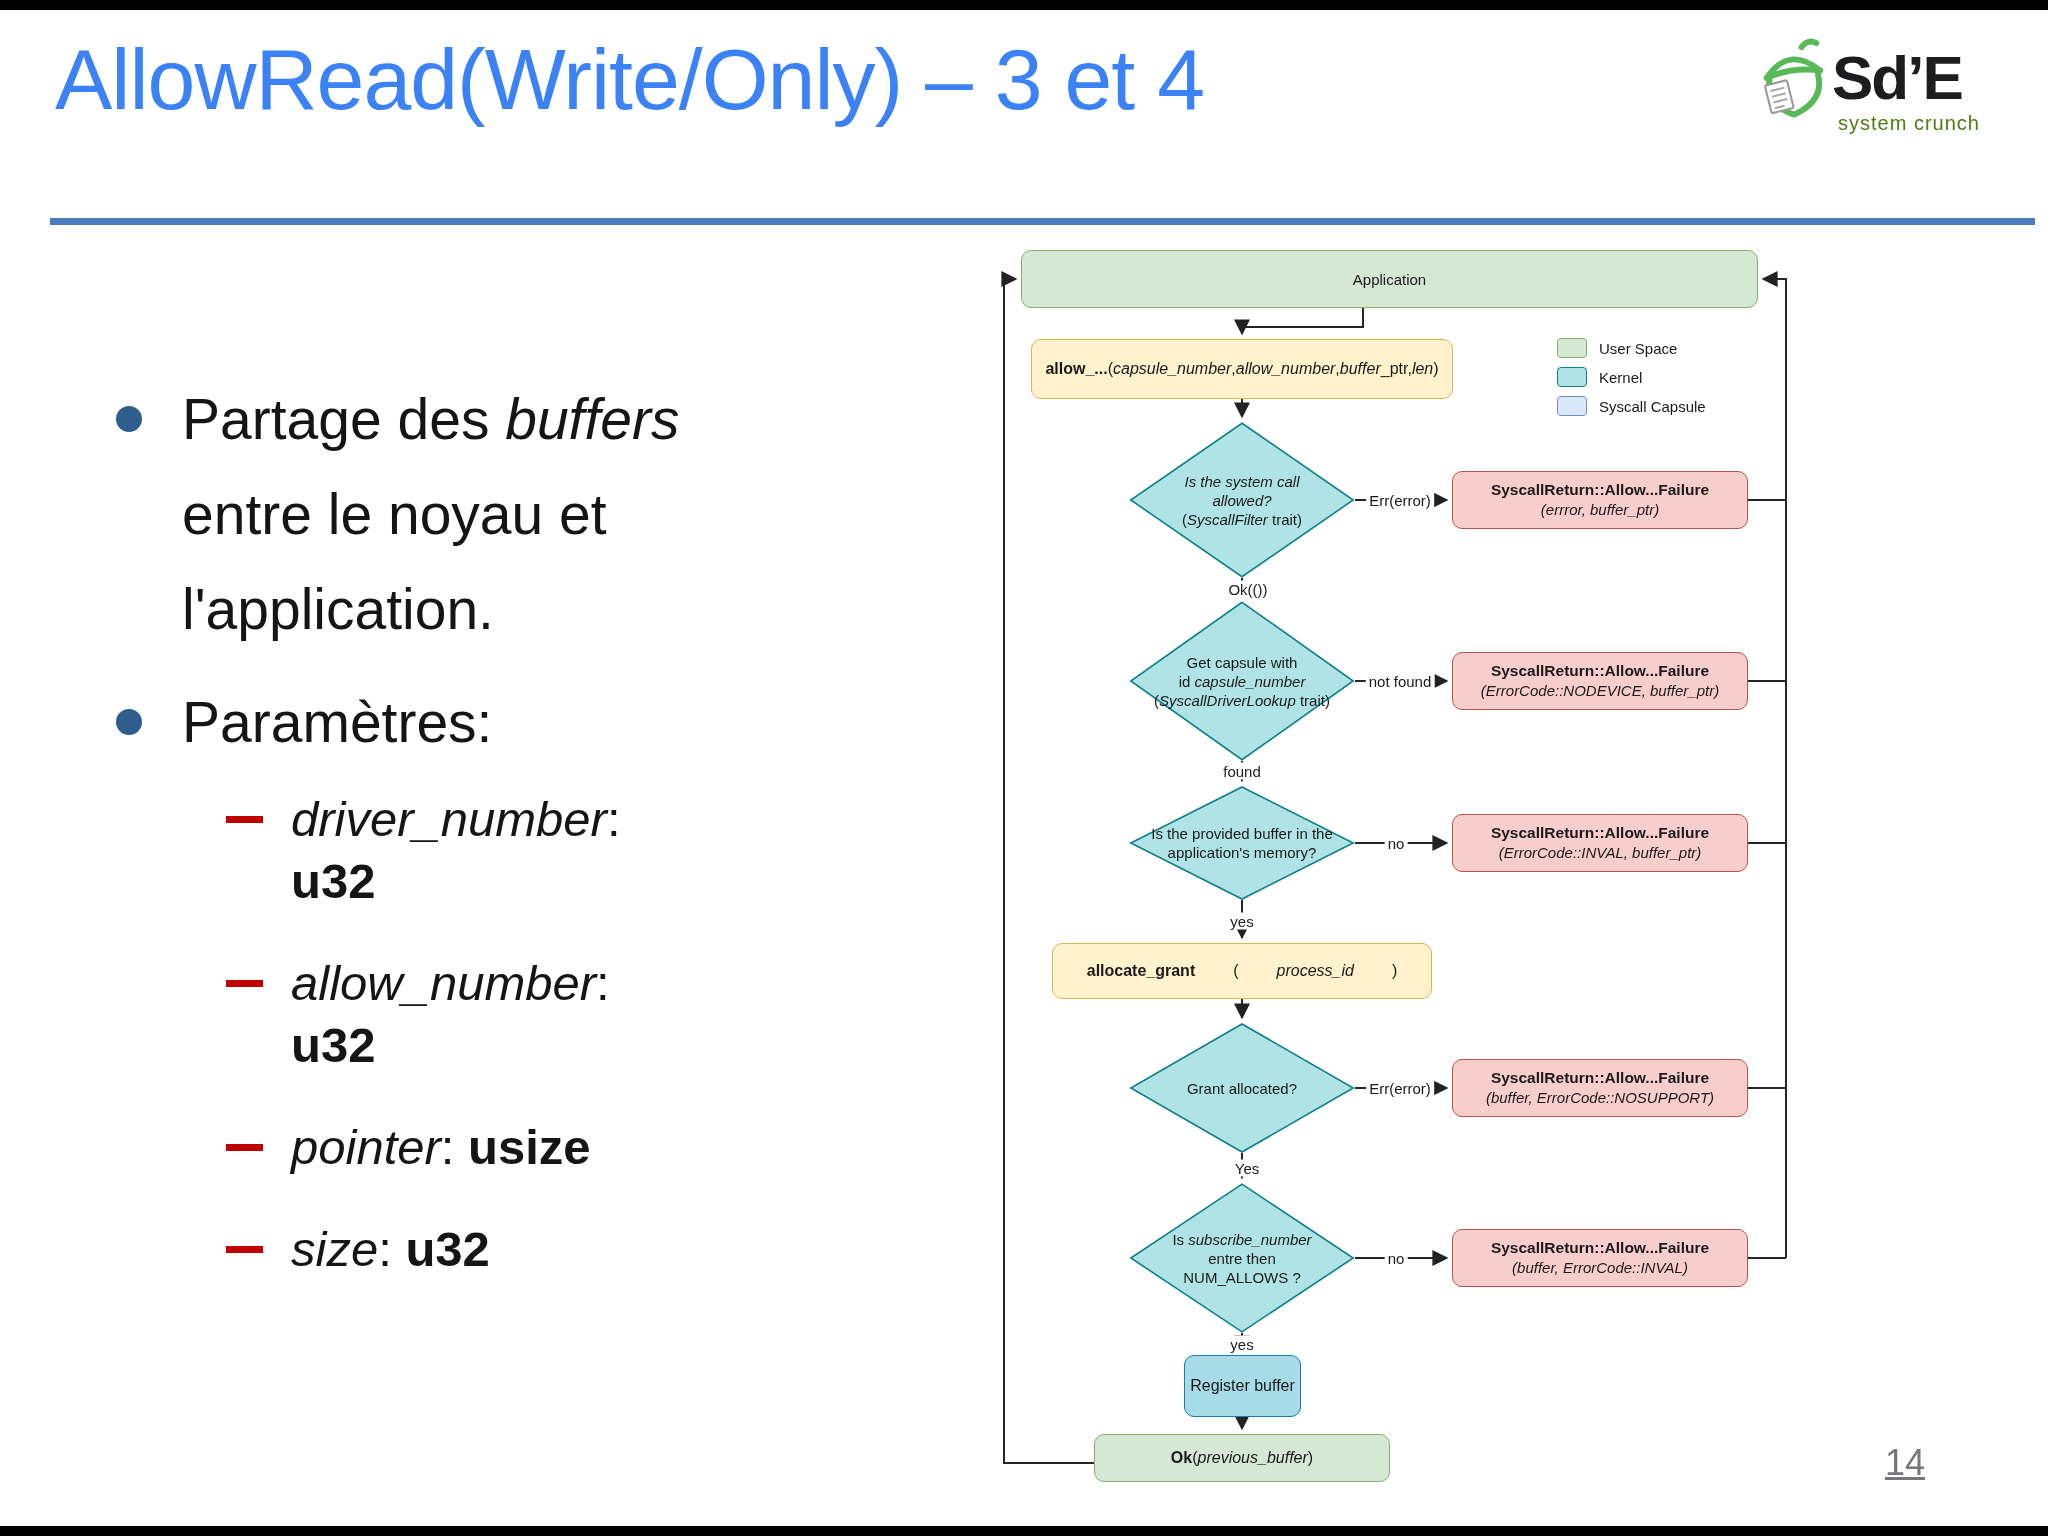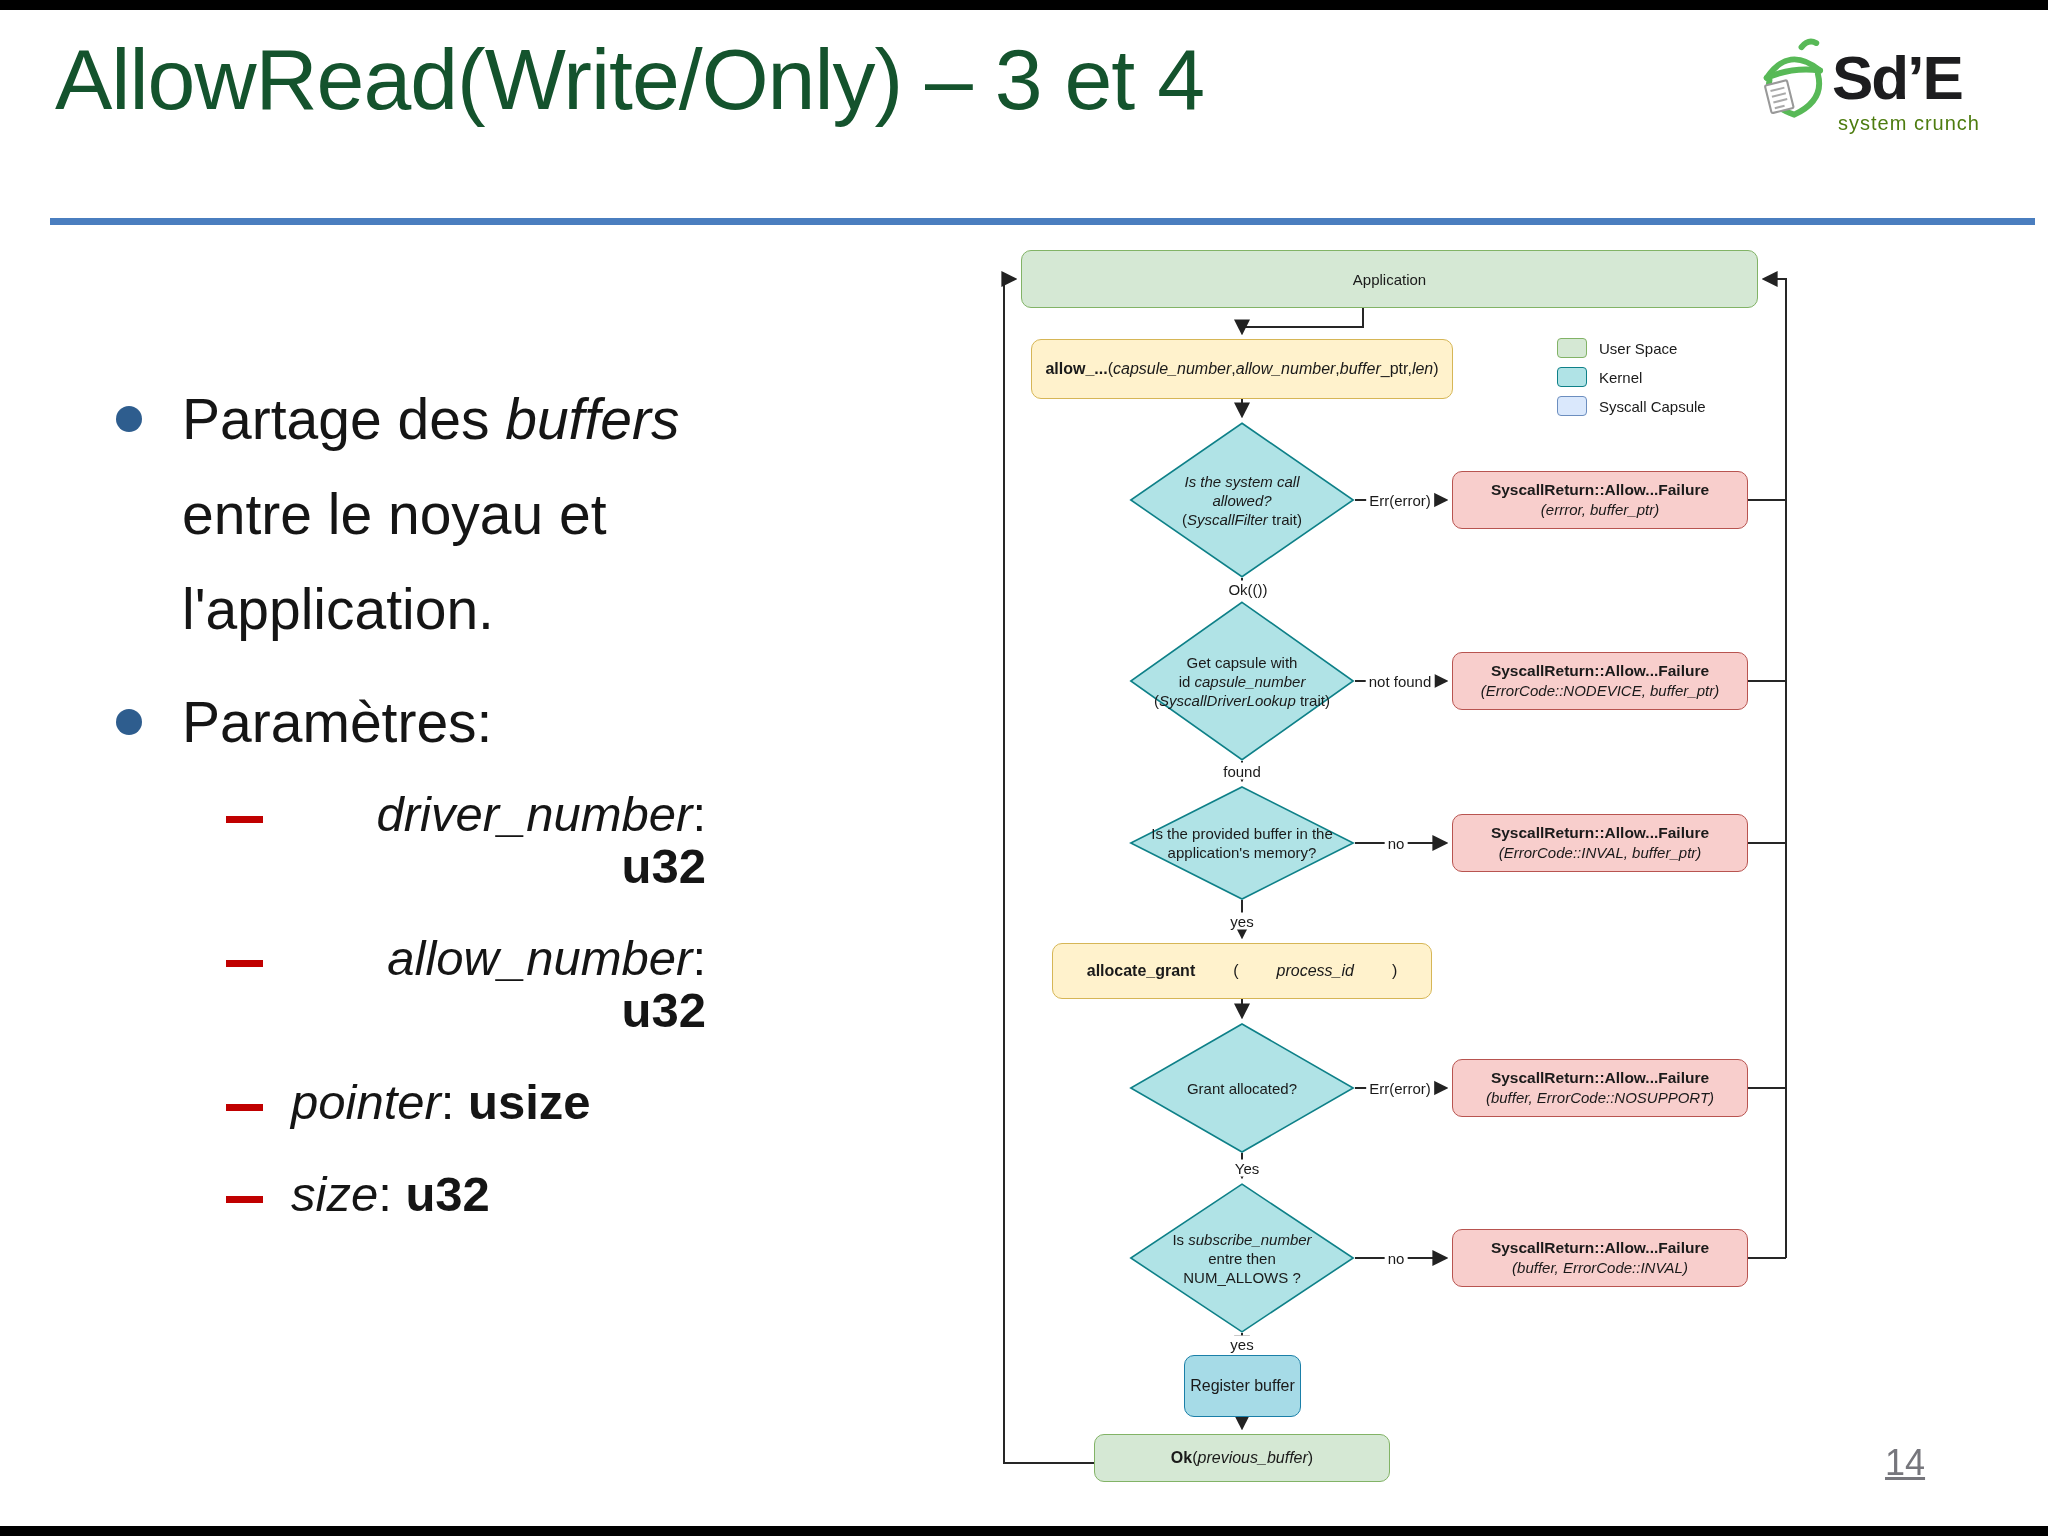--- a/index.html
+++ b/index.html
@@ -3,39 +3,39 @@
 <meta charset="utf-8">
 <style>
   html,body{margin:0;padding:0;background:#000;}
   .slide{position:relative;width:2048px;height:1536px;background:#ffffff;overflow:hidden;
          font-family:"Liberation Sans",sans-serif;color:#111;}
   .bar{position:absolute;left:0;width:2048px;background:#000;}
   .bar.top{top:0;height:10px;}
   .bar.bottom{bottom:0;height:10px;}
 
   
-  .title{position:absolute;left:55px;top:30px;font-size:86px;letter-spacing:-1px;color:#14532d;
+  .title{position:absolute;left:55px;top:30px;font-size:86px;letter-spacing:-1px;color:#3b82f6;
          font-weight:400;white-space:nowrap;}
   .divider{position:absolute;left:50px;top:218px;width:1985px;height:7px;background:#4a7ebf;}
 
   
   .logo{position:absolute;left:1752px;top:30px;width:270px;height:100px;}
   .logo svg.acorn{position:absolute;left:0;top:8px;width:84px;height:84px;transform:rotate(-6deg);}
   .logo .name{position:absolute;left:80px;top:12px;font-size:62px;font-weight:800;color:#1d1d1f;letter-spacing:-2px;}
   .logo .sub{position:absolute;left:86px;top:82px;font-size:20px;color:#4d7c0f;letter-spacing:1px;}
 
   
   .bullets{position:absolute;left:96px;top:372px;width:610px;}
   .b-row{display:flex;}
   .dot{flex:0 0 auto;width:26px;height:26px;border-radius:50%;margin:34px 40px 0 20px;}
   .b-text{font-size:57px;line-height:95px;color:#151515;}
   .params{margin-top:18px;margin-left:130px;}
   .p-row{display:flex;margin-bottom:40px;}
   .dash{flex:0 0 auto;width:37px;height:7px;margin:28px 28px 0 0;}
-  .p-text{font-size:49px;line-height:52px;color:#151515;text-align:right;}
+  .p-text{font-size:49px;line-height:62px;color:#151515;}
 
   
   .flow{position:absolute;left:0;top:0;width:2048px;height:1536px;}
   .wires{position:absolute;left:0;top:0;}
   .node{position:absolute;box-sizing:border-box;display:flex;align-items:center;justify-content:center;
         text-align:center;border-radius:10px;border:1.6px solid;font-size:16px;color:#1a1a1a;}
   .n-green{background:#d5e8d4;border-color:#82b366;}
   .n-yellow{background:#fff2cc;border-color:#d6b656;}
   .n-red{background:#f8cecc;border-color:#b85450;}
   .n-cyan{background:#a6dbe7;border-color:#1a7fa8;}

